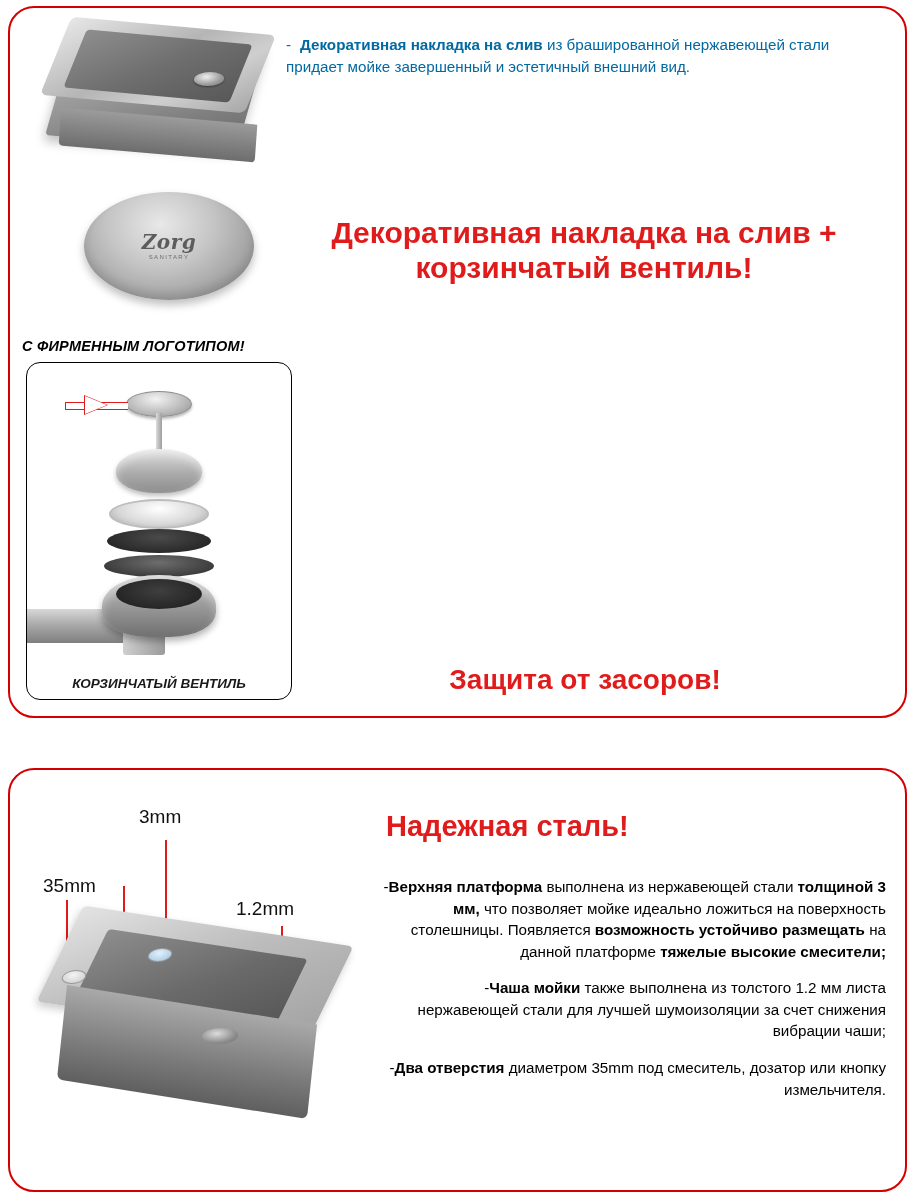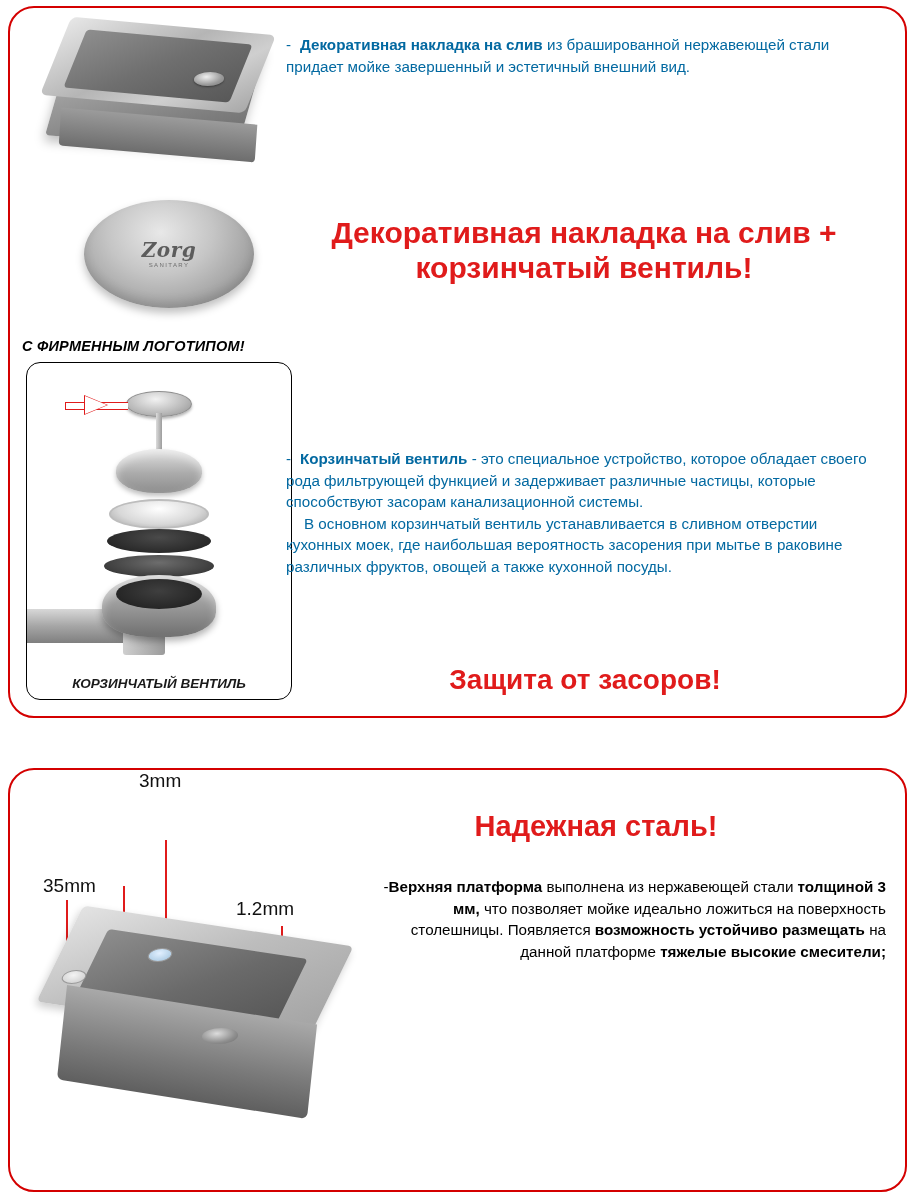--- a/index.html
+++ b/index.html
@@ -73,21 +73,21 @@
     left: 8px; top: 96px;
     width: 196px; height: 38px;
     background: linear-gradient(180deg,#9b9b9b,#6d6d6d);
     transform: skewY(5deg) skewX(-4deg);
     border-radius: 0 0 4px 4px;
   }
 
   
   .cap {
     position: absolute;
-    left: 84px; top: 200px;
+    left: 84px; top: 192px;
     width: 170px; height: 108px;
   }
   .cap .disc {
     position: absolute; inset: 0;
     border-radius: 50%;
     background: radial-gradient(ellipse at 45% 30%, #e8e8e8 0%, #c5c5c5 40%, #9e9e9e 75%, #8a8a8a 100%);
     box-shadow: 0 5px 9px rgba(0,0,0,.25), inset 0 -6px 10px rgba(0,0,0,.12);
   }
   .cap .logo {
     position: absolute;
@@ -260,21 +260,21 @@
     left: 284px; top: 216px; width: 600px;
     font-size: 30px;
   }
   #headline-2 {
     left: 300px; top: 664px; width: 570px;
     font-size: 28px;
   }
   #headline-3 {
     left: 386px; top: 810px; width: 420px;
     font-size: 29px;
-    text-align: center;
+    text-align: left;
   }
 
   
   .sink2 {
     position: absolute;
     left: 40px; top: 920px;
     width: 320px; height: 230px;
   }
   .sink2 .top-plate {
     position: absolute;
@@ -391,31 +391,27 @@
   <div class="r-body-inner"></div>
   <div class="arrow-red">
     <div class="shaft"></div>
   </div>
   <div class="arrow-tri-b"></div>
   <div class="arrow-tri"></div>
   <div class="sb-caption">КОРЗИНЧАТЫЙ ВЕНТИЛЬ</div>
 </div>
 
 <div class="body-text" id="text-basket-valve">
-  <div>
-    <span class="dash">-</span><b>Корзинчатый вентиль</b><span> - это специальное устройство, которое обладает своего рода фильтрующей функцией и задерживает различные частицы, которые способствуют засорам канализационной системы.</span>
-  </div>
-  <div class="indent">В основном корзинчатый вентиль устанавливается в сливном отверстии кухонных моек, где наибольшая вероятность засорения при мытье в раковине различных фруктов, овощей а также кухонной посуды.</div>
 </div>
 
 <div class="headline-red" id="headline-2">Защита от засоров!</div>
 
 <div class="panel" id="panel-bottom"></div>
 
-<div class="dim-label" style="left:139px; top:770px;">3mm</div>
+<div class="dim-label" style="left:139px; top:806px;">3mm</div>
 <div class="dim-stem" style="left:165px; top:840px; height:84px;"></div>
 <div class="dim-arrow" style="left:159px; top:920px;"></div>
 
 <div class="dim-label" style="left:43px; top:875px;">35mm</div>
 <div class="dim-stem" style="left:123px; top:886px; height:38px;"></div>
 <div class="dim-arrow" style="left:117px; top:920px;"></div>
 <div class="dim-stem" style="left:66px; top:900px; height:58px;"></div>
 <div class="dim-arrow" style="left:60px; top:954px;"></div>
 
 <div class="dim-label" style="left:236px; top:898px;">1.2mm</div>
@@ -430,13 +426,19 @@
   <div class="bowl-front"></div>
   <div class="drain2"></div>
 </div>
 
 <div class="headline-red" id="headline-3">Надежная сталь!</div>
 
 <div class="bullet-list">
   <p>
     <span class="dash">-</span><span id="b0"><b>Верхняя платформа</b><span> выполнена из нержавеющей стали </span><b>толщиной 3 мм,</b><span> что позволяет мойке идеально ложиться на поверхность столешницы. Появляется </span><b>возможность устойчиво размещать</b><span> на данной платформе </span><b>тяжелые высокие смесители;</b></span>
   </p>
+  <p>
+    <span class="dash">-</span><span id="b1"><b>Чаша мойки</b><span> также выполнена из толстого 1.2 мм листа нержавеющей стали для лучшей шумоизоляции за счет снижения вибрации чаши;</span></span>
+  </p>
+  <p>
+    <span class="dash">-</span><span id="b2"><b>Два отверстия</b><span> диаметром 35mm под смеситель, дозатор или кнопку измельчителя.</span></span>
+  </p>
 </div>
 
 </body></html>

